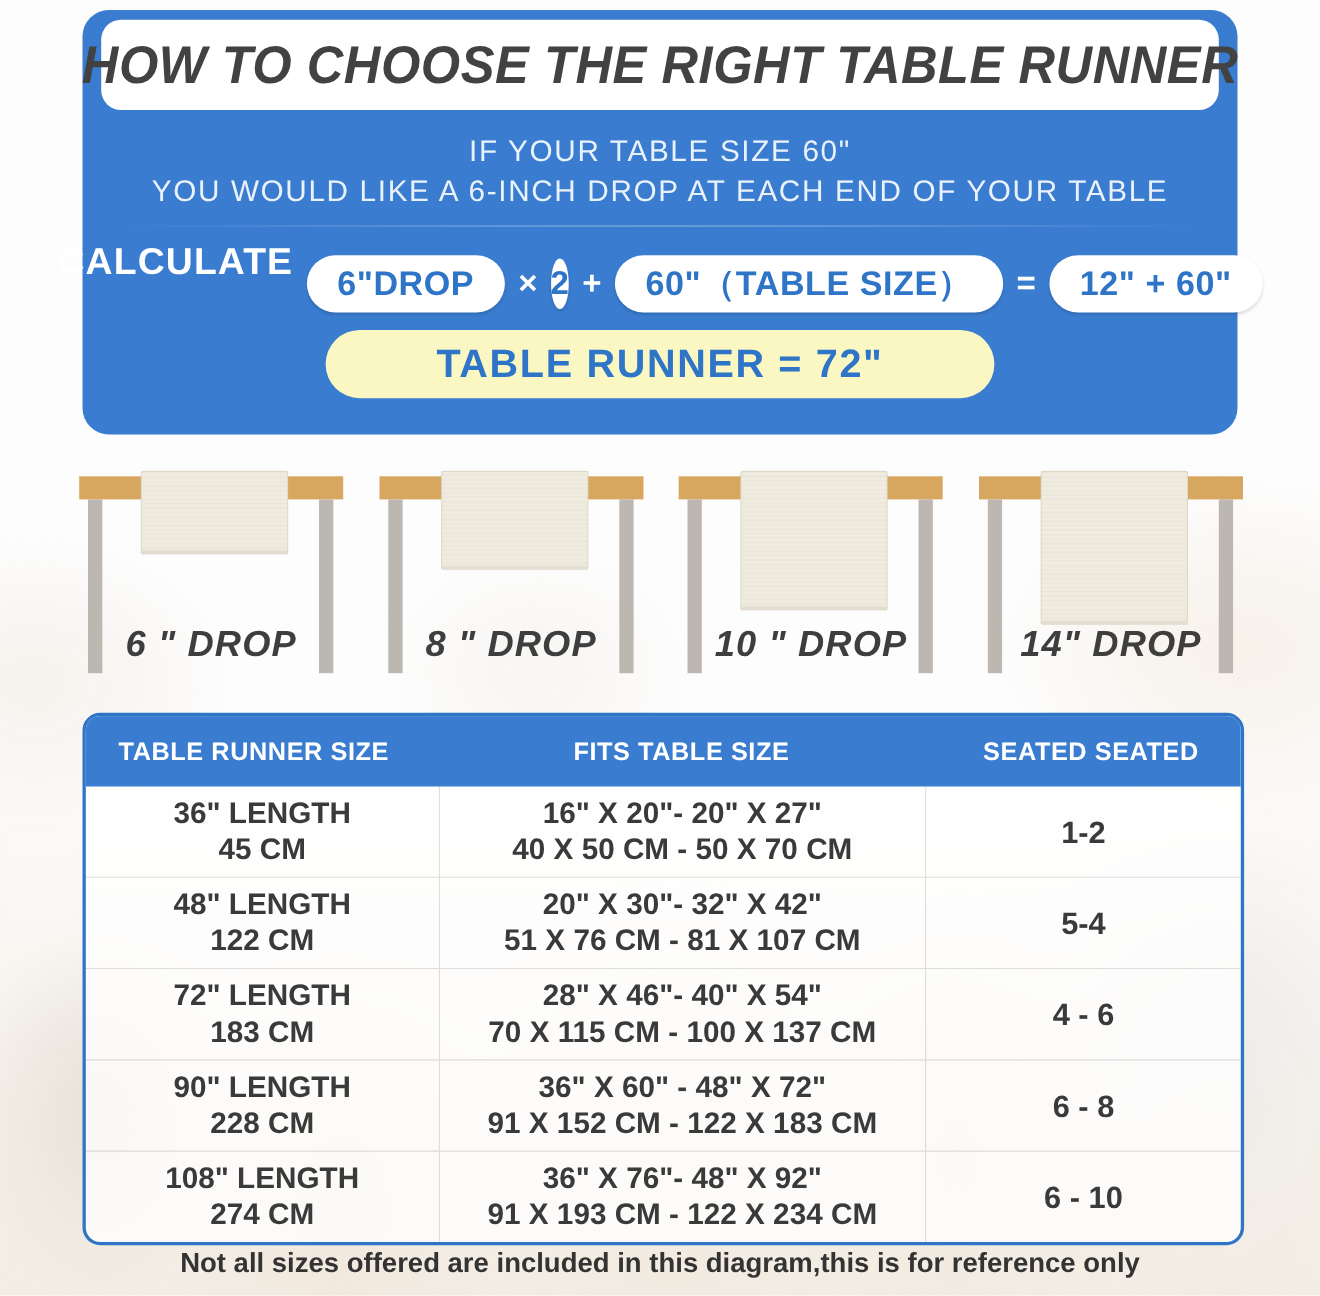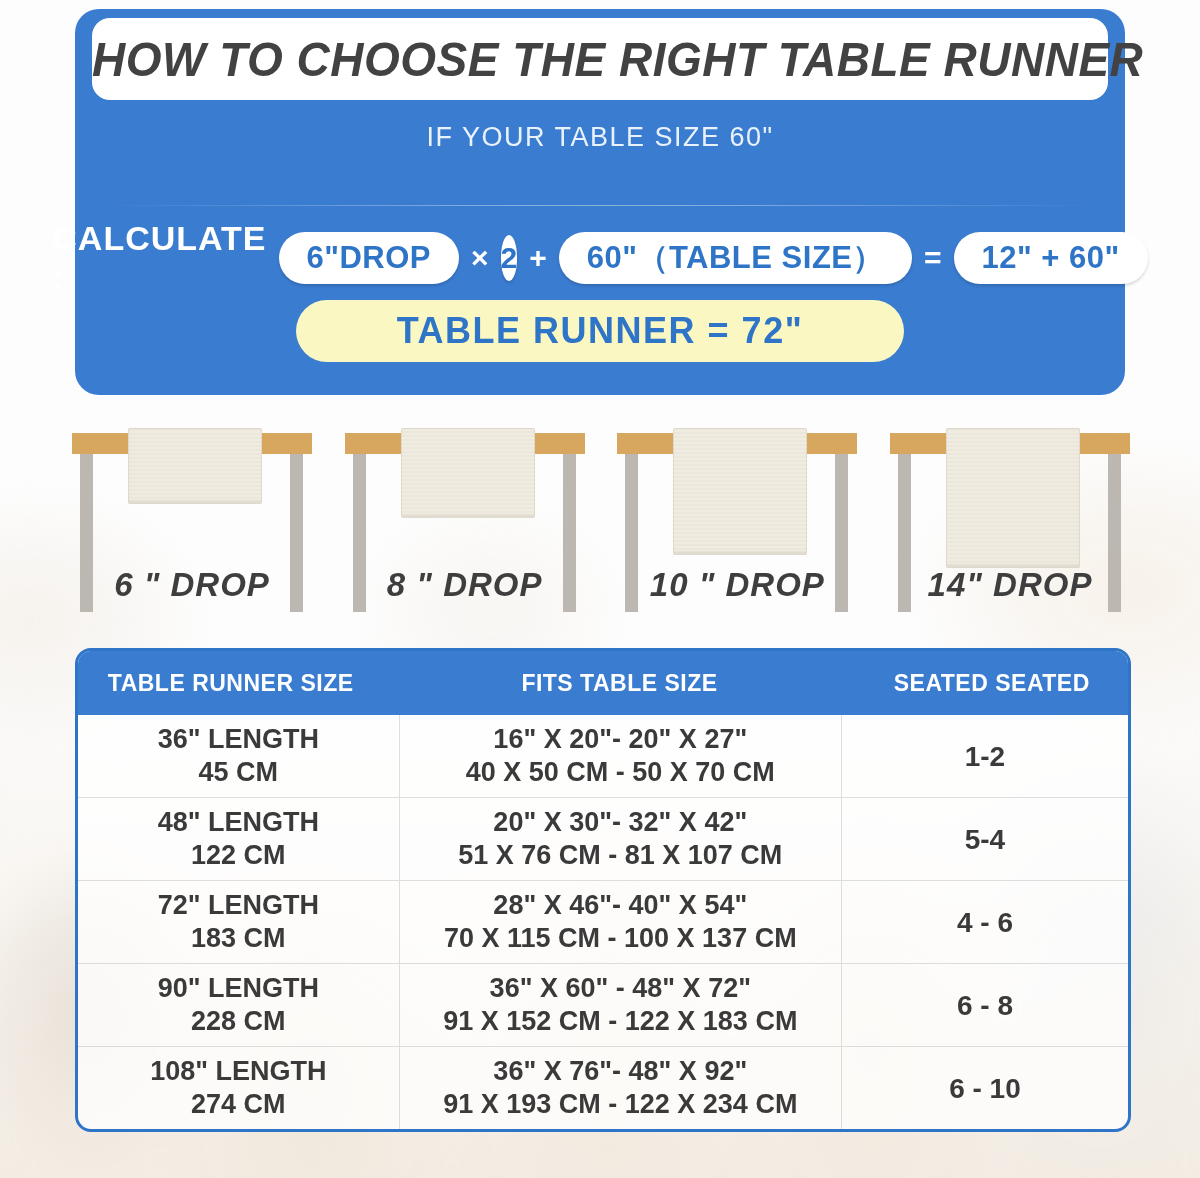--- a/index.html
+++ b/index.html
@@ -25,21 +25,21 @@
   }
 
   
   .banner {
     position:absolute; left:75px; top:9px; width:1050px; height:386px;
     background:#3a7cd0; border-radius:24px;
   }
   .title-box {
     position:absolute; left:17px; right:17px; top:9px; height:82px;
     background:#ffffff; border-radius:18px;
-    display:flex; align-items:center; 
+    display:flex; align-items:center; justify-content:center;
   }
   .main-title {
     font-size:46px; font-weight:bold; font-style:italic; color:#424242;
     white-space:nowrap; transform:scaleY(1.05); letter-spacing:0.5px;
   }
   .subtitle { position:absolute; width:100%; text-align:center; color:#e9f2fb; letter-spacing:1.5px; font-size:27px; }
   .subtitle-1 { top:113px; }
   .subtitle-2 { top:150px; }
   .banner-divider {
     position:absolute; top:196px; left:28px; right:28px; height:1px;
@@ -124,20 +124,21 @@
 <body>
 
 <div class="page">
   <div class="bg-photo"></div>
 
   <div class="banner">
     <div class="title-box">
       <div class="main-title">HOW TO CHOOSE THE RIGHT TABLE RUNNER</div>
     </div>
     <div class="subtitle subtitle-1">IF YOUR TABLE SIZE 60"</div>
+    <div class="subtitle subtitle-2">YOU WOULD LIKE A 6-INCH DROP AT EACH END OF YOUR TABLE</div>
     <div class="banner-divider"></div>
 
     <div class="calc-row">
       <span class="calc-label">CALCULATE :</span>
       <span class="pill">6"DROP</span>
       <span class="op">×</span>
       <span class="num-circle">2</span>
       <span class="op">+</span>
       <span class="pill">60"（TABLE SIZE）</span>
       <span class="op">=</span>
@@ -252,13 +253,14 @@
           <span>91 X 193 CM - 122 X 234 CM</span>
         </div>
         <div class="td c3">
           <span>6 - 10</span>
         </div>
       </div>
 
     </div>
   </div>
 
+  <div class="footer-note">Not all sizes offered are included in this diagram,this is for reference only</div>
 </div>
 
 </body></html>

